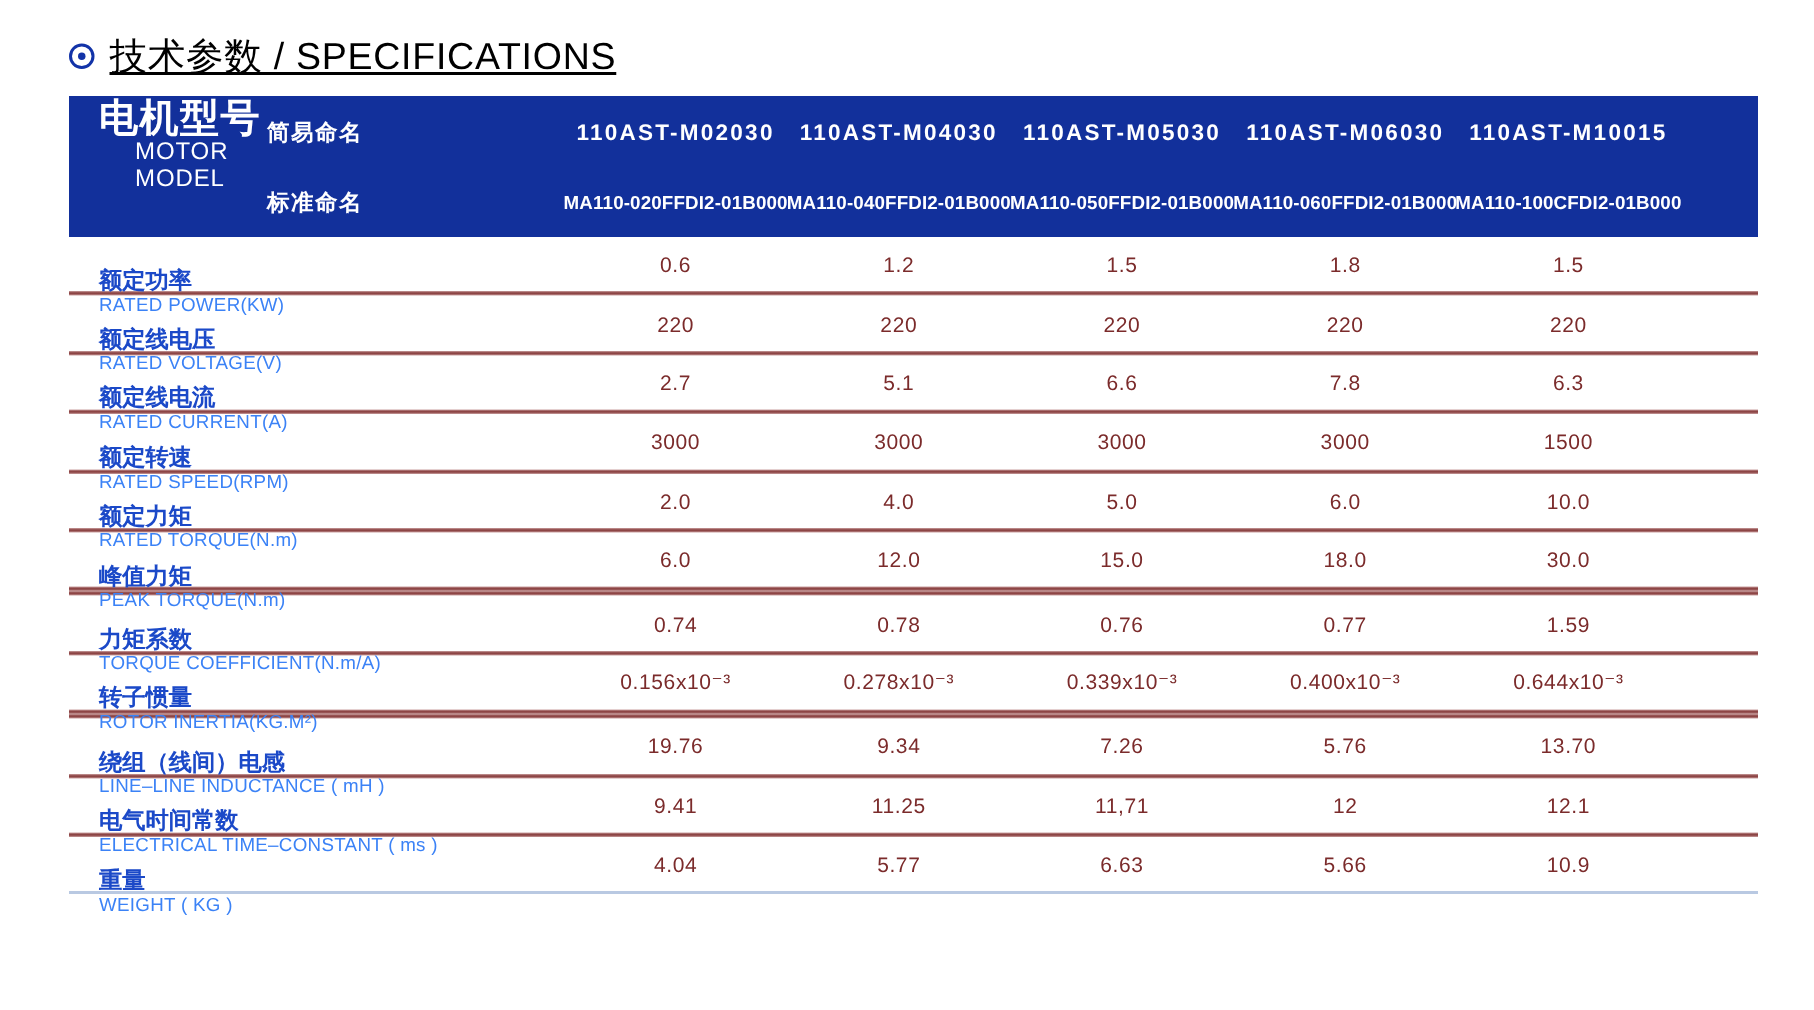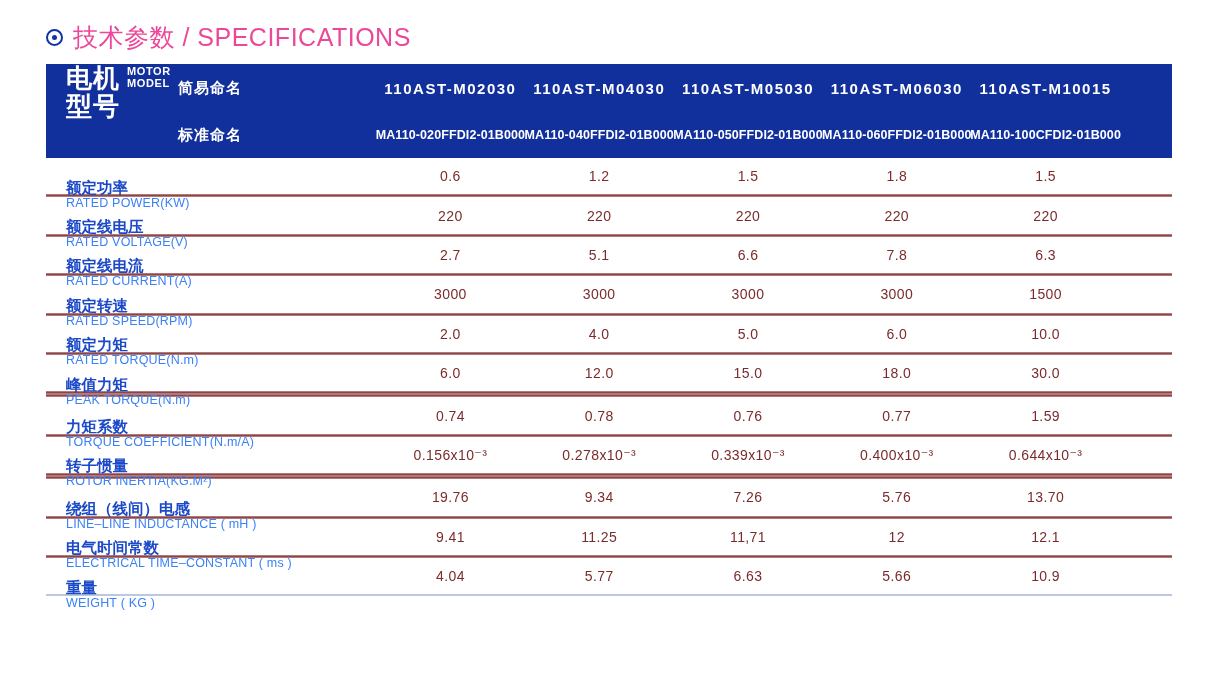--- a/index.html
+++ b/index.html
@@ -11,34 +11,34 @@
   
   .title-bar { position:absolute; left:46px; top:21px; display:flex; align-items:center; }
   .title-icon {
     width:17px; height:17px; border:2px solid #1233a8; border-radius:50%;
     position:relative; margin-right:10px; flex:0 0 auto;
   }
   .title-icon::after {
     content:""; position:absolute; left:50%; top:50%; width:5px; height:5px;
     margin:-2.5px 0 0 -2.5px; background:#1233a8; border-radius:50%;
   }
-  .title-text { color:#ec4899; font-size:25px; letter-spacing:0.5px; }
+  .title-text { color:#000000; font-size:25px; letter-spacing:0.5px;text-decoration:underline; }
   
   .spec-table { position:absolute; left:46px; top:64px; width:1126px; }
   
   .thead {
     height:94px; background:#12309b; color:#ffffff;
     display:flex; padding:0 52px 0 20px;
   }
   .c-label { width:310px; }
   .c-val { width:148.8px; text-align:center; }
   .thead .c-label { display:flex; flex-direction:row; }
-  .corner { width:112px; display:flex; justify-content:center; }
+  .corner { width:112px; display:flex; flex-direction:column; justify-content:flex-start; }
   .corner-zh { font-size:26px; font-weight:bold; letter-spacing:1px; line-height:28px; }
-  .corner-en { font-size:11px; font-weight:bold; letter-spacing:0.6px; margin-top:1px; }
+  .corner-en { font-size:16px; font-weight:normal; letter-spacing:0.6px; margin-top:1px;margin-left:24px; }
   .hcol { display:flex; flex-direction:column; justify-content:space-between; padding:14px 0 13px 0; }
   .naming { flex:1; }
   .h-line { height:20px; display:flex; align-items:center; }
   .thead .c-val .h-line { justify-content:center; }
   .naming-label { font-size:15px; font-weight:bold; letter-spacing:1px; }
   .model-name { font-size:15px; font-weight:bold; letter-spacing:1.5px; white-space:nowrap; }
   .std-name { font-size:12.5px; font-weight:bold; letter-spacing:0.1px; white-space:nowrap; }
   
   .t-row { height:36.4px; display:flex; align-items:center; padding:0 52px 0 20px; }
   .row-zh { font-size:15.5px; font-weight:bold; color:#1b49c8; line-height:17px;margin-top:36px; }

